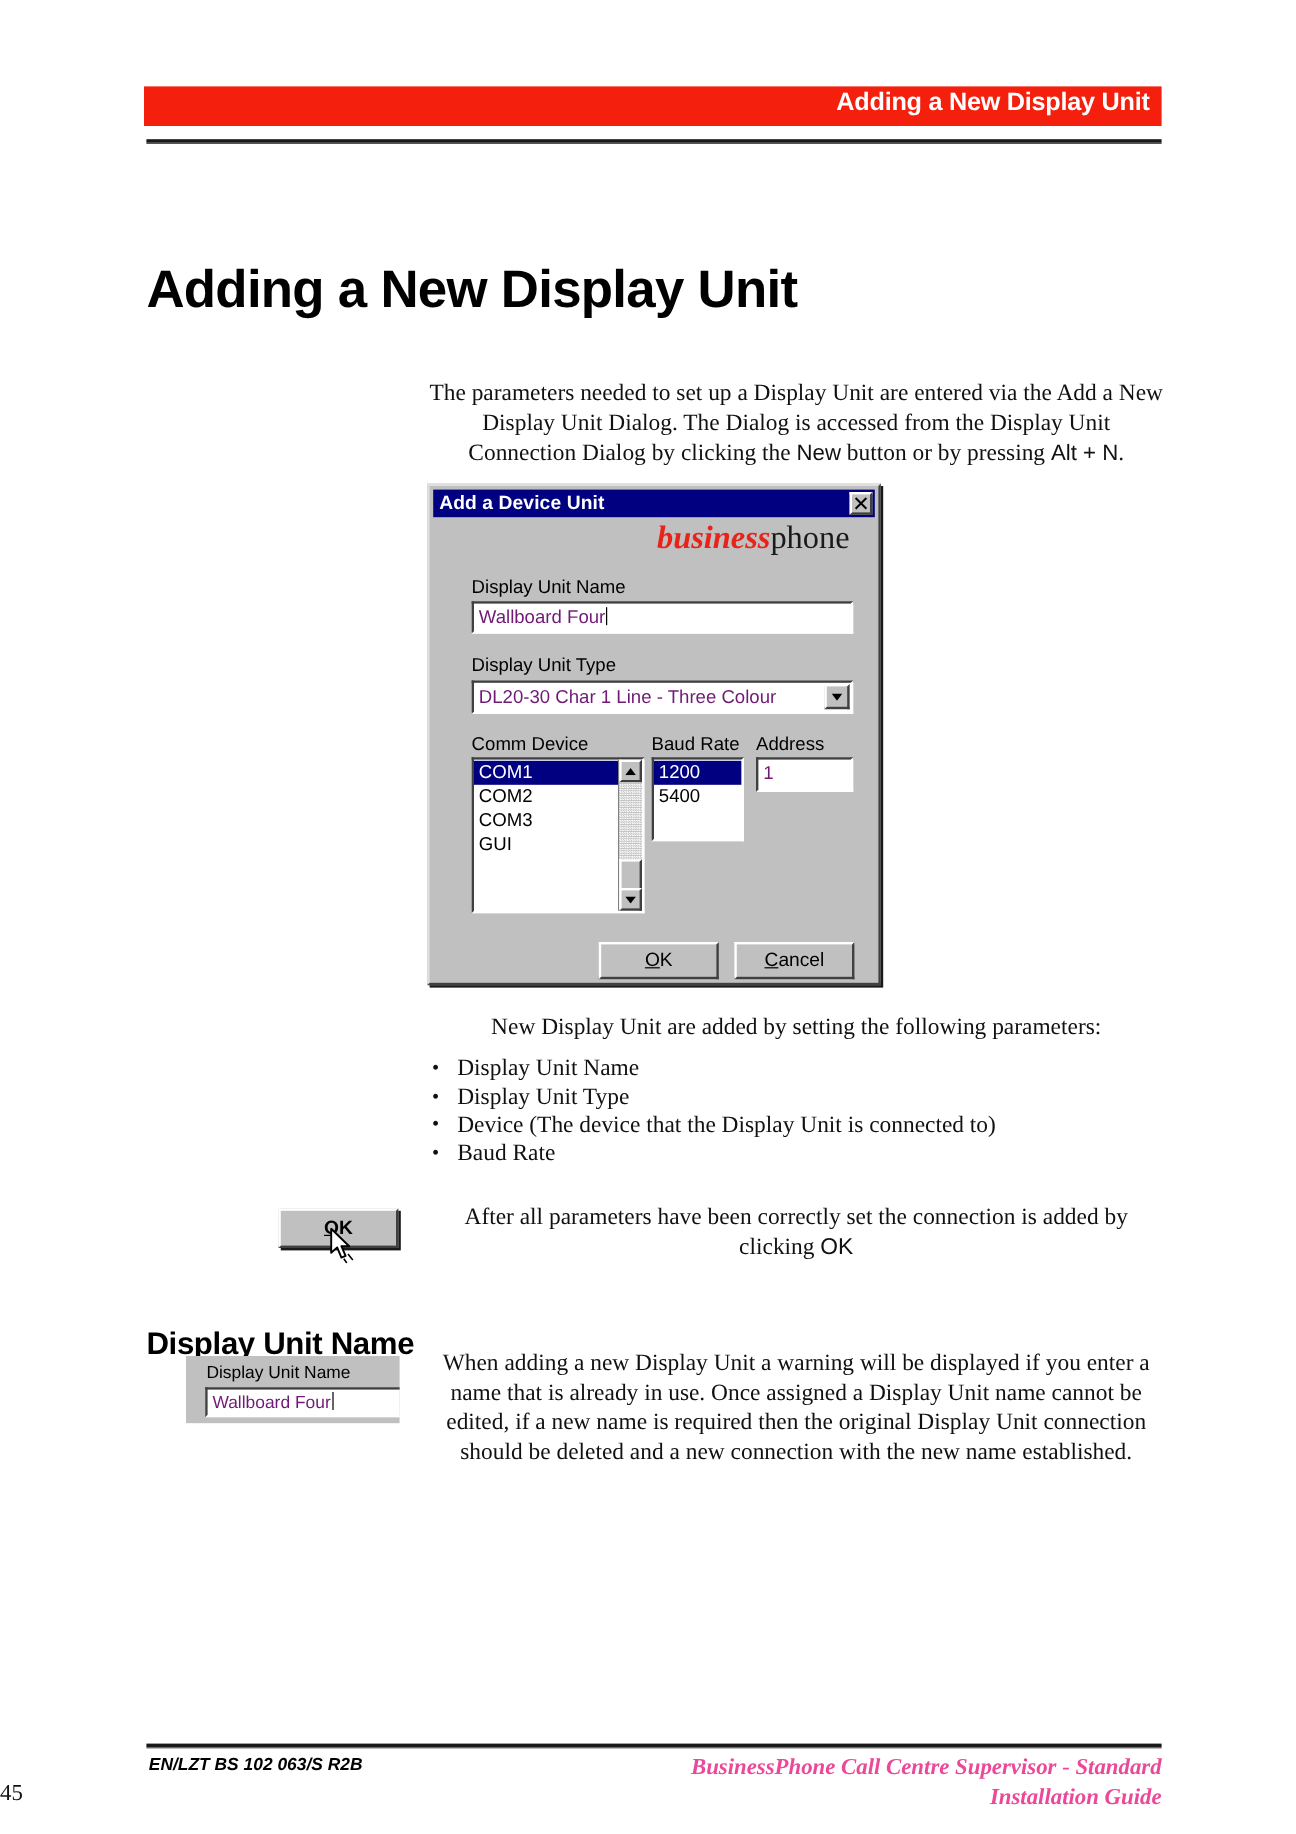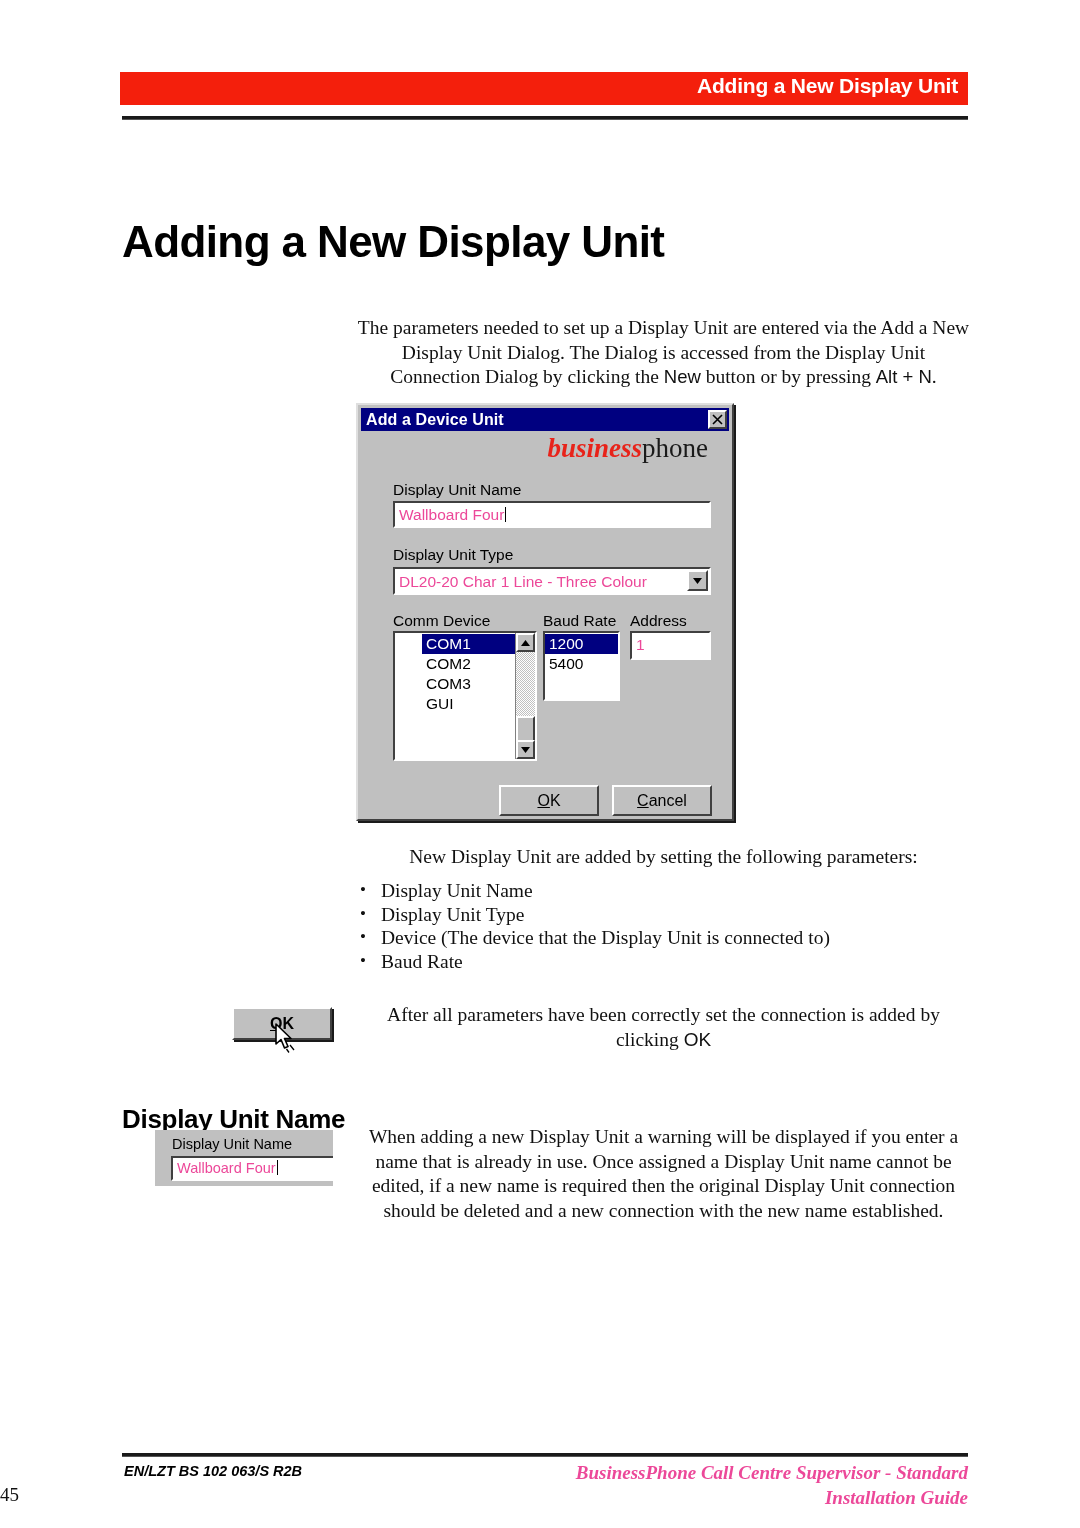--- a/index.html
+++ b/index.html
@@ -219,21 +219,21 @@
     border-right: 2px solid #ffffff;
     border-bottom: 2px solid #ffffff;
     box-sizing: border-box;
     overflow: hidden;
   }
   .field-text {
     position: absolute;
     left: 4px;
     top: 3px;
     font-size: 15.5px;
-    color: #ec4899;
+    color: #701a75;
     white-space: nowrap;
   }
   .caret {
     display: inline-block;
     width: 1px;
     height: 15px;
     background: #000000;
     vertical-align: -2px;
     margin-left: 1px;
   }
@@ -271,21 +271,21 @@
     padding: 0 0 0 4px;
     height: 20px;
     line-height: 19px;
     color: #000000;
     white-space: nowrap;
   }
   .list-item.selected {
     background: #000080;
     color: #ffffff;
   }
-  #comm-list-items { position: absolute; left: 0; top: 1px; right: 19px; margin-left: 27px; }
+  #comm-list-items { position: absolute; left: 0; top: 1px; right: 19px; }
 
   #comm-scrollbar {
     position: absolute;
     right: 0;
     top: 0;
     bottom: 0;
     width: 19px;
     background: #c0c0c0;
     border-left: 1px solid #808080;
   }
@@ -488,21 +488,21 @@
 
   <div id="brand-logo"><span class="brand-business">business</span><span class="brand-phone">phone</span></div>
 
   <div class="dlg-label" id="name-label">Display Unit Name</div>
   <div class="sunken-field" id="name-input">
     <span class="field-text"><span>Wallboard Four</span><span class="caret"></span></span>
   </div>
 
   <div class="dlg-label" id="type-label">Display Unit Type</div>
   <div class="sunken-field" id="type-combo">
-    <span class="field-text">DL20-20 Char 1 Line - Three Colour</span>
+    <span class="field-text">DL20-30 Char 1 Line - Three Colour</span>
     <span id="combo-arrow-button">
       <svg width="9" height="6" viewBox="0 0 9 6">
         <path d="M0 0 L9 0 L4.5 6 Z" fill="#000"></path>
       </svg>
     </span>
   </div>
 
   <div class="dlg-label" id="comm-label">Comm Device</div>
   <div class="dlg-label" id="baud-label">Baud Rate</div>
   <div class="dlg-label" id="address-label">Address</div>

